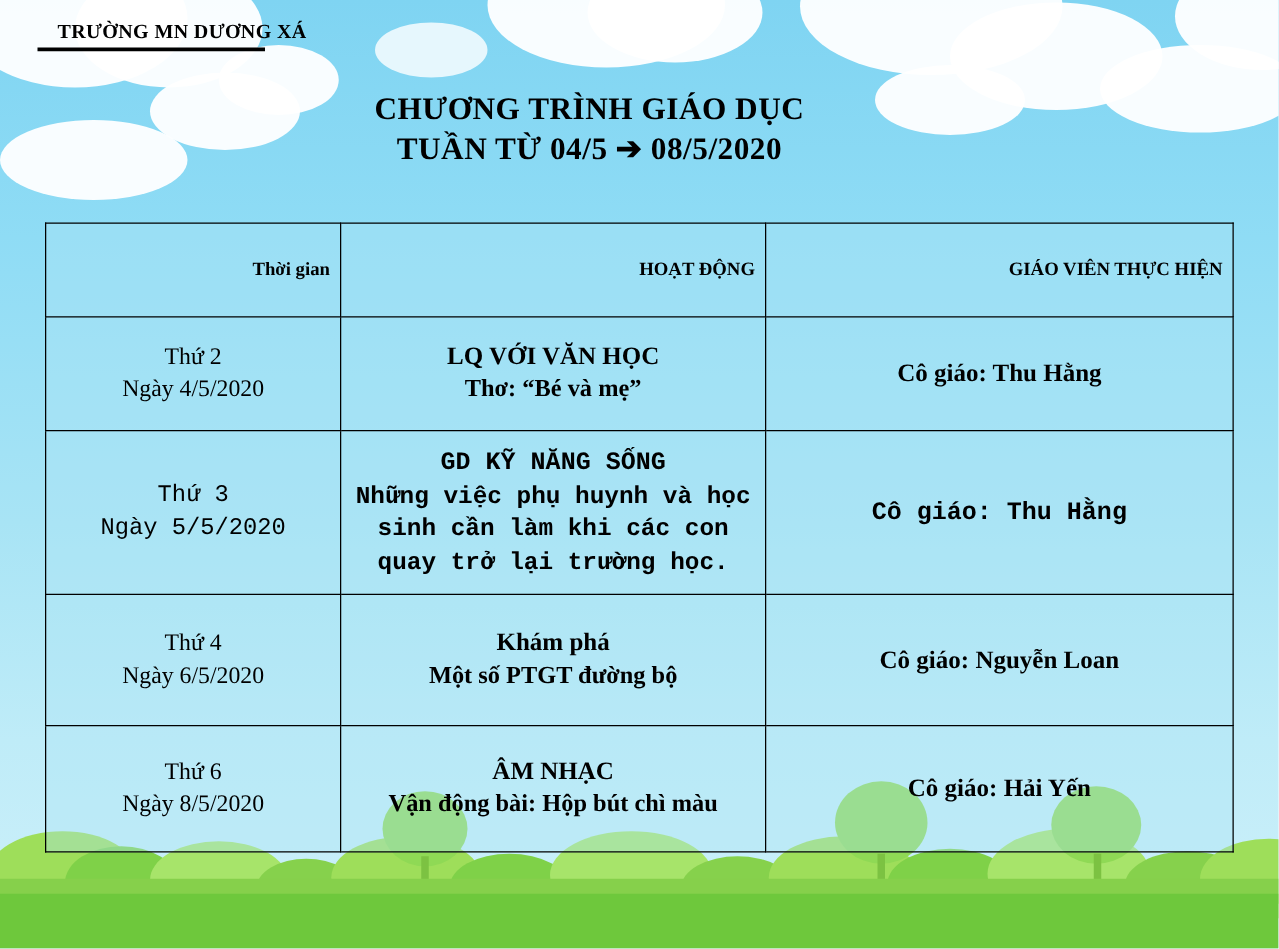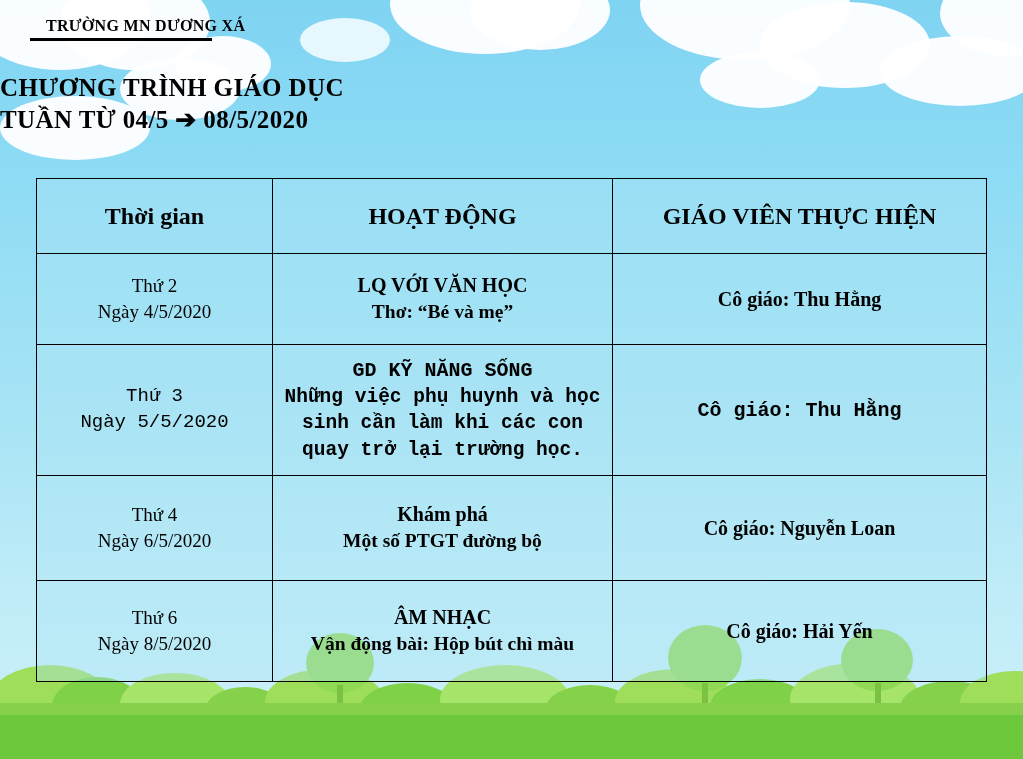--- a/index.html
+++ b/index.html
@@ -102,20 +102,21 @@
     width: 182px;
     height: 3px;
     background: #000;
     margin-top: 2px;
   }
   .title {
     position: absolute;
     top: 72px;
     left: 0;
     width: 943px;
+    text-align: center;
     z-index: 5;
   }
   .title div {
     font-weight: bold;
     font-size: 25px;
     line-height: 1.28;
     color: #000;
     letter-spacing: .4px;
   }
   
@@ -135,22 +136,23 @@
   table.sched td, table.sched th {
     border: 1.5px solid #000;
     text-align: center;
     vertical-align: middle;
     color: #000;
     padding: 6px 8px;
     background: rgba(173, 230, 245, 0.38);
   }
   table.sched th {
     font-weight: bold;
-    font-size: 24px;
+    font-size: 15px;
     height: 62px;
+    text-align: right;
   }
   .col-time { width: 236px; }
   .col-act  { width: 340px; }
   .col-tea  { width: 374px; }
 
   td.time {
     font-size: 19px;
     font-weight: 400;
     line-height: 1.35;
   }

